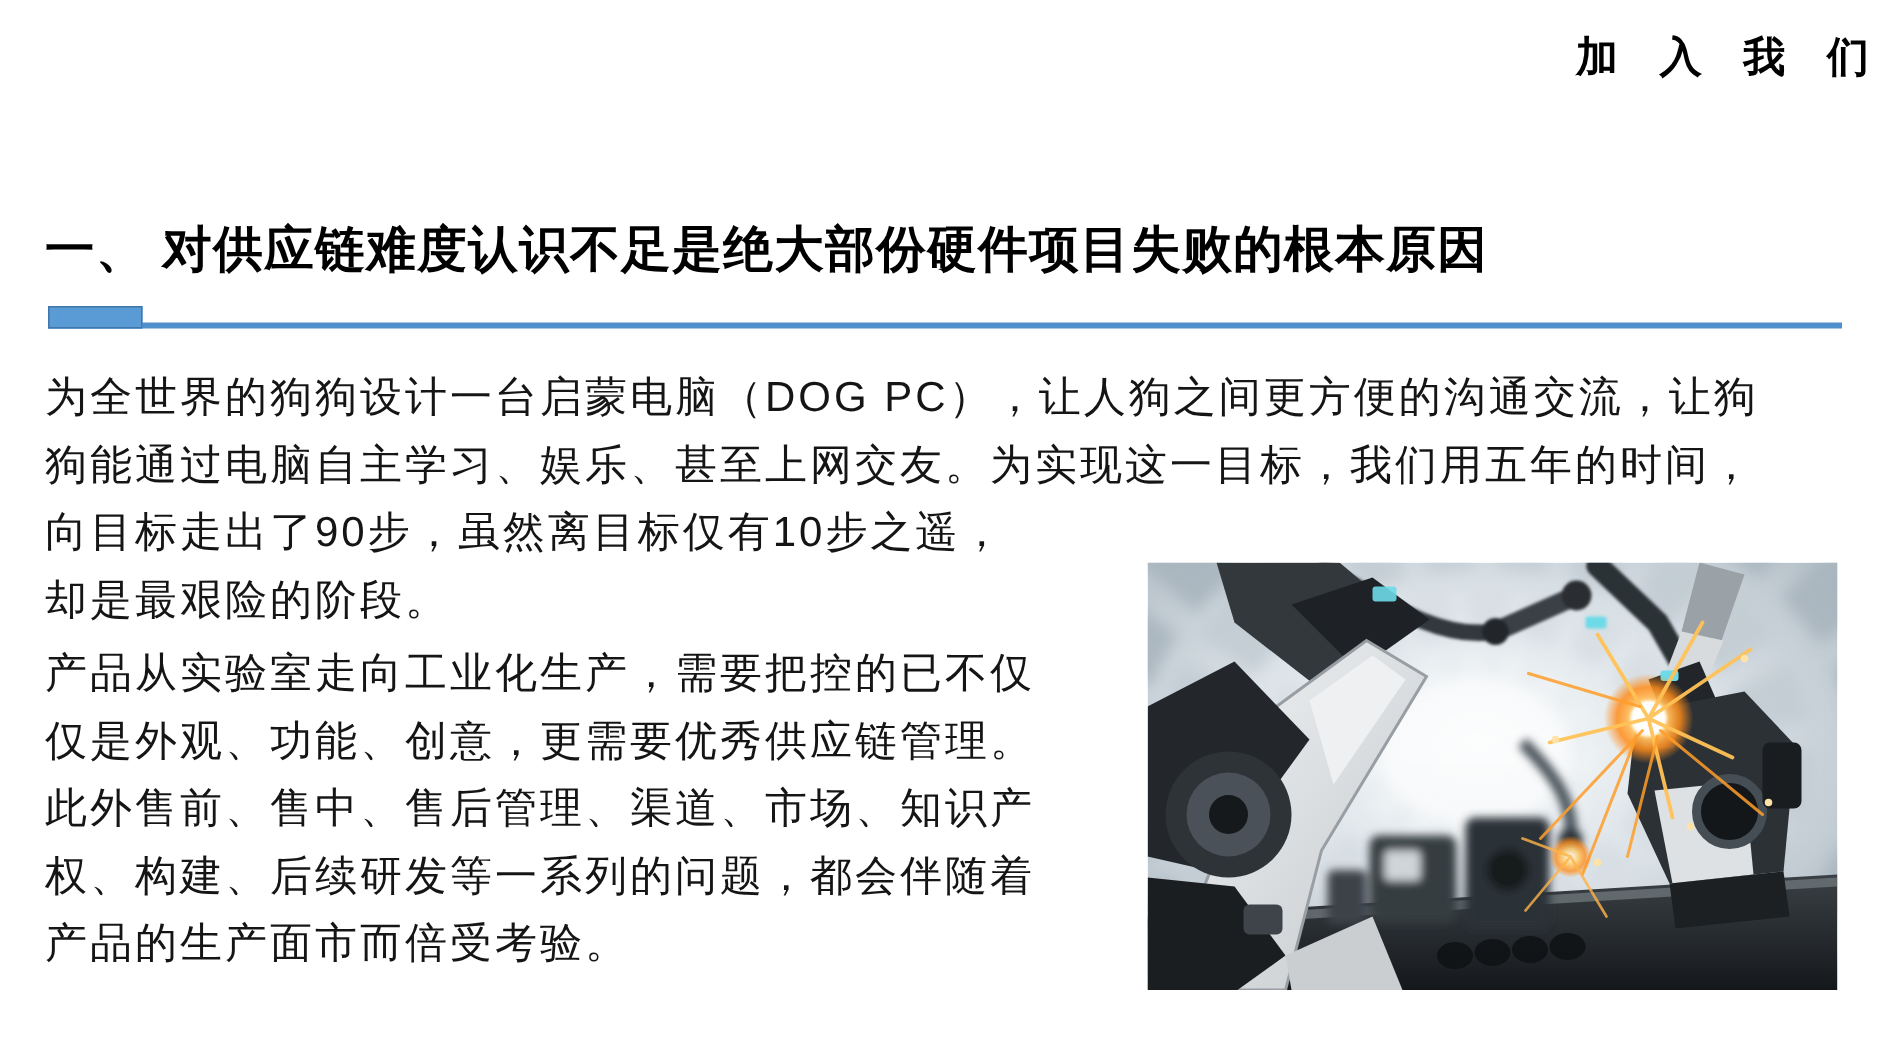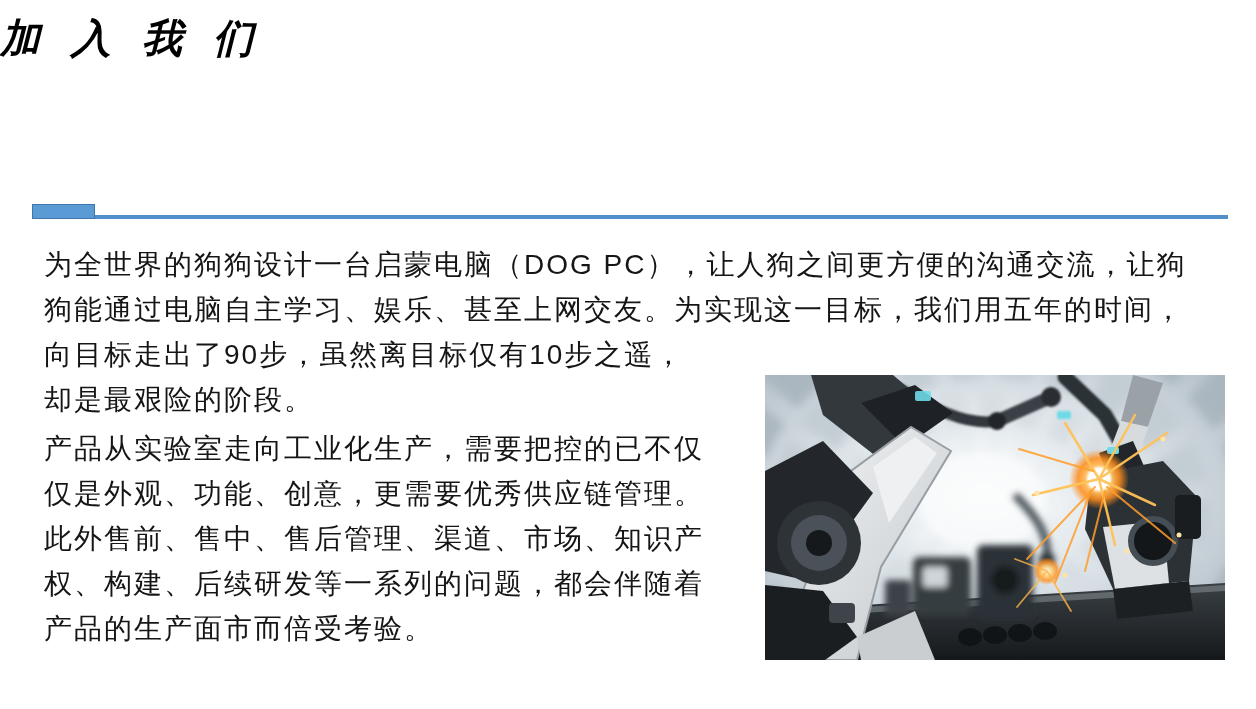--- a/index.html
+++ b/index.html
@@ -18,28 +18,27 @@
   .slide {
     position: absolute;
     inset: 0;
     background: #ffffff;
   }
   .page-title {
     position: absolute;
     top: 10px;
     left: 0;
     width: 100%;
-    text-align: left;
-    font-size: 40px;
+    text-align: right;
+    font-size: 28px;
     line-height: 56px;
     font-weight: bold;
     letter-spacing: 10px;
     color: #000000;
     white-space: nowrap;
-    font-style: italic;
   }
   .section-heading {
     position: absolute;
     top: 144px;
     left: 30px;
     width: 1198px;
     font-size: 33px;
     line-height: 44px;
     font-weight: bold;
     letter-spacing: 1px;
@@ -60,21 +59,21 @@
     left: 32px;
     width: 63px;
     height: 15px;
     background: #5b9bd5;
     border: 1px solid #3f76ac;
     box-sizing: border-box;
   }
   .body-text {
     position: absolute;
     top: 242px;
-    left: 44px;
+    left: 30px;
     width: 1198px;
     font-size: 28px;
     line-height: 45px;
     letter-spacing: 2px;
     color: #151515;
     text-align: left;
   }
   .body-text p {
     margin: 0;
     white-space: pre-line;
@@ -96,20 +95,21 @@
     height: 285px;
   }
 </style>
 </head>
 <body>
 
 <div class="slide">
 
   <div class="page-title">加 入 我 们</div>
 
+  <div class="section-heading">一、 对供应链难度认识不足是绝大部份硬件项目失败的根本原因</div>
 
   <div class="heading-rule-line"></div>
   <div class="heading-rule-block"></div>
 
   <div class="body-text">
     <p>为全世界的狗狗设计一台启蒙电脑（DOG PC），让人狗之间更方便的沟通交流，让狗
 狗能通过电脑自主学习、娱乐、甚至上网交友。为实现这一目标，我们用五年的时间，
 向目标走出了90步，虽然离目标仅有10步之遥，
 却是最艰险的阶段。</p>
     <p>产品从实验室走向工业化生产，需要把控的已不仅

